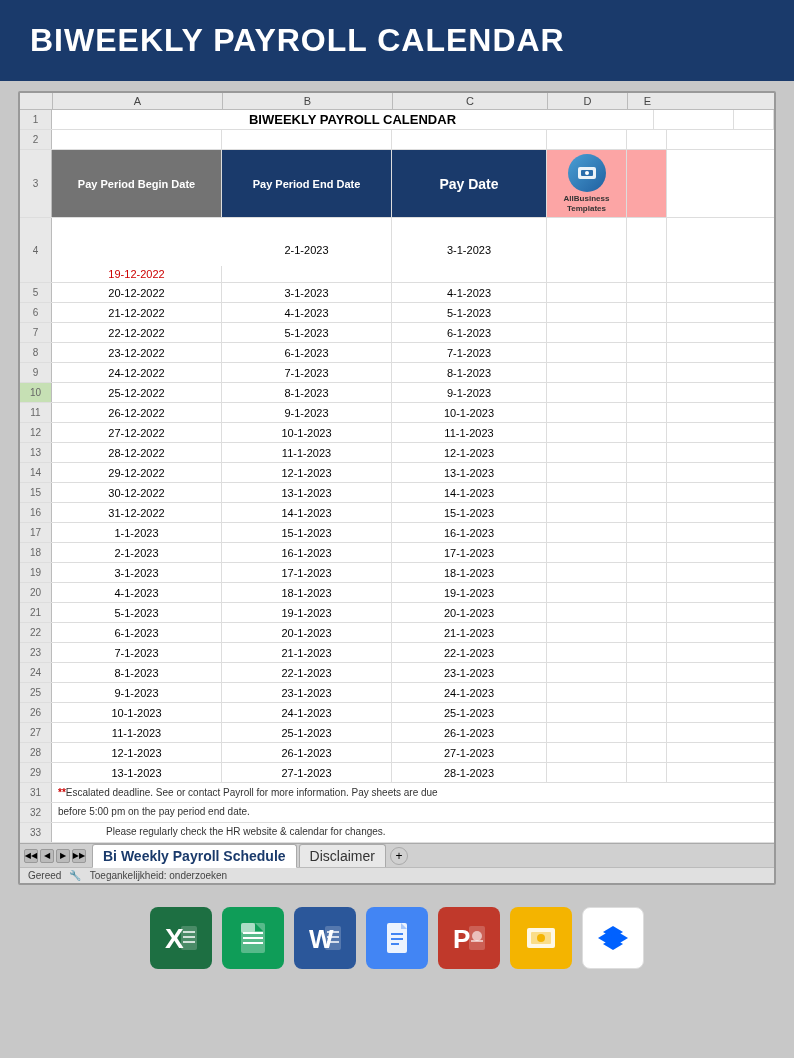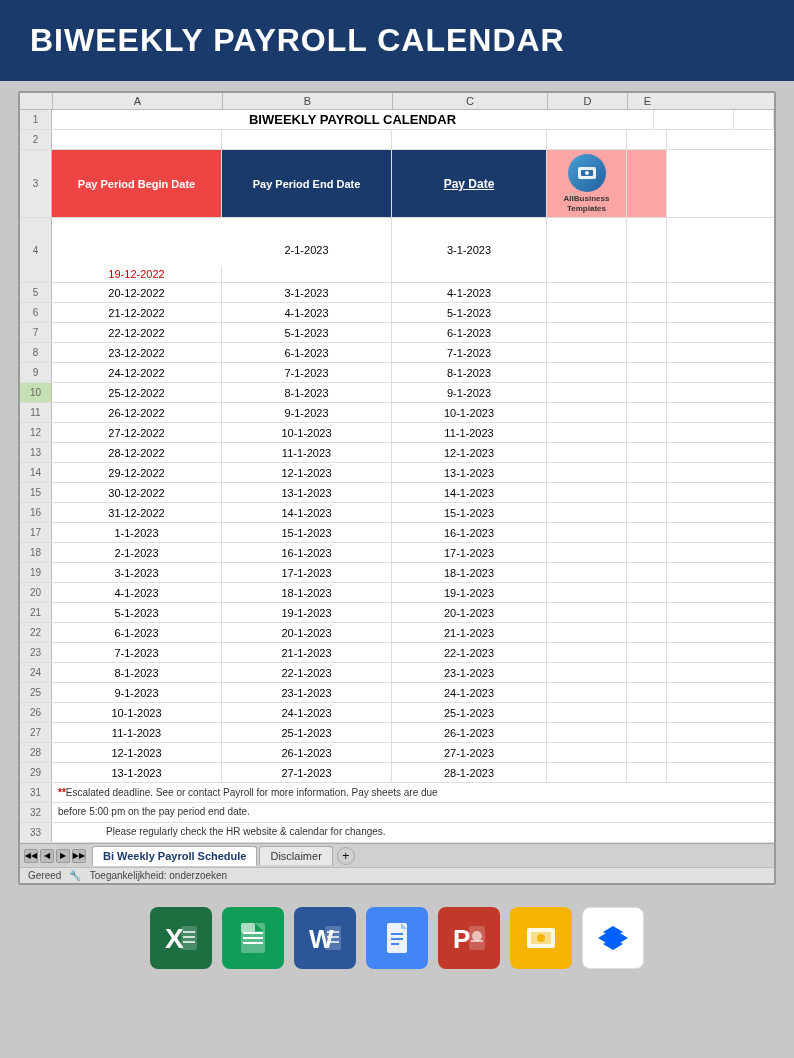--- a/index.html
+++ b/index.html
@@ -169,21 +169,21 @@
       border: 1px solid #999;
       border-radius: 2px;
       display: flex;
       align-items: center;
       justify-content: center;
       font-size: 8px;
       cursor: pointer;
     }
     .tab {
       padding: 3px 10px;
-      font-size: 11px;
+      font-size: 14px;
       border: 1px solid #aaa;
       border-bottom: none;
       border-radius: 3px 3px 0 0;
       cursor: pointer;
       background: #e8e8e8;
       color: #333;
     }
     .tab.active {
       background: white;
       border-bottom: 1px solid white;
@@ -271,23 +271,23 @@
     <div class="row-num">2</div>
     <div class="cell col-a"></div>
     <div class="cell col-b"></div>
     <div class="cell col-c"></div>
     <div class="cell col-d"></div>
     <div class="cell col-e"></div>
   </div>
 
   <div class="ss-row header-row">
     <div class="row-num">3</div>
-    <div class="cell col-a" style="background:#ef4444;color:white;font-weight:bold;font-size:11px;padding:6px 4px;min-height:36px;">Pay Period Begin Date</div>
+    <div class="cell col-a" style="background:#737373;color:white;font-weight:bold;font-size:11px;padding:6px 4px;min-height:36px;">Pay Period Begin Date</div>
     <div class="cell col-b" style="background:#1a3a6b;color:white;font-weight:bold;font-size:11px;padding:6px 4px;min-height:36px;">Pay Period End Date</div>
-    <div class="cell col-c" style="background:#1a3a6b;color:white;font-weight:bold;font-size:12px;padding:14px 4px;min-height:36px;text-decoration:underline;">Pay Date</div>
+    <div class="cell col-c" style="background:#1a3a6b;color:white;font-weight:bold;font-size:14px;padding:14px 4px;min-height:36px;">Pay Date</div>
     <div class="cell col-d logo-cell" style="border-right:1px solid #ddd; padding:4px; row-span:4;">
       <div class="logo-circle">
         <svg viewBox="0 0 22 22" fill="none" xmlns="http://www.w3.org/2000/svg">
           <rect x="2" y="5" width="18" height="12" rx="2" fill="white" fill-opacity="0.9"></rect>
           <rect x="5" y="8" width="12" height="6" rx="1" fill="#2a6dab"></rect>
           <circle cx="11" cy="11" r="2" fill="white"></circle>
         </svg>
       </div>
       <span style="font-size:8px;color:#333;line-height:1.2;text-align:center;">AllBusiness<br>Templates</span>
     </div>

